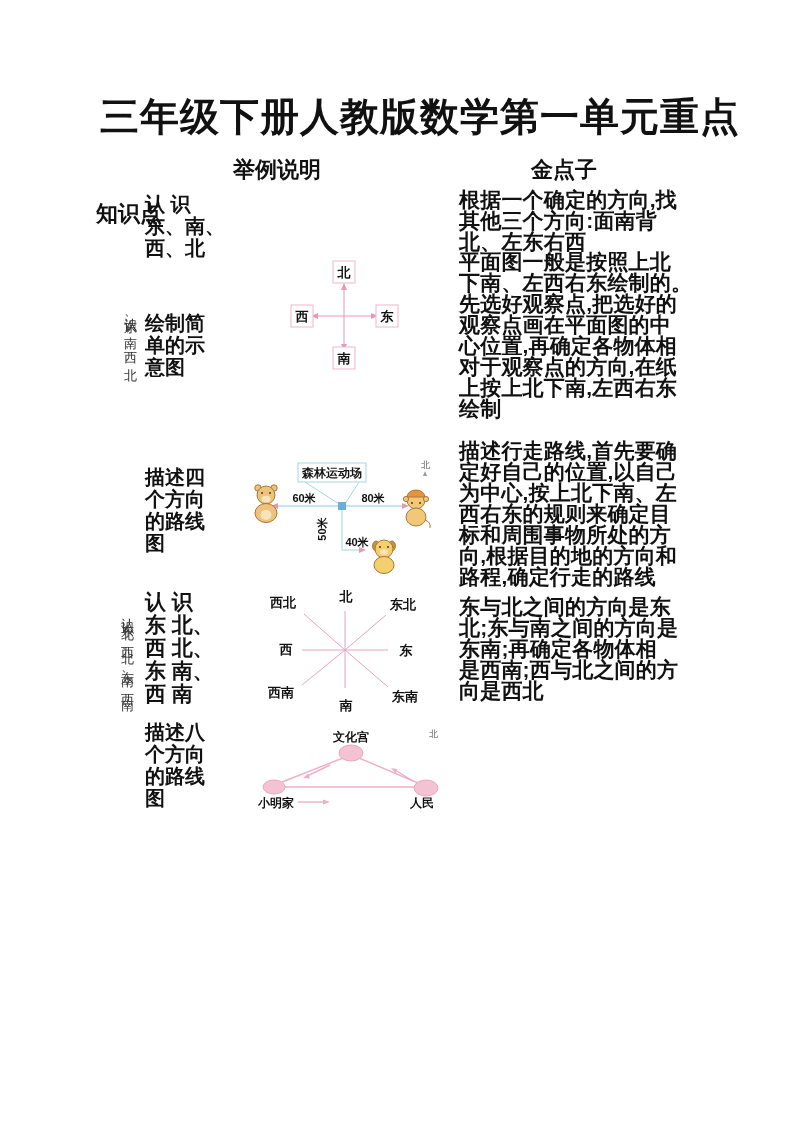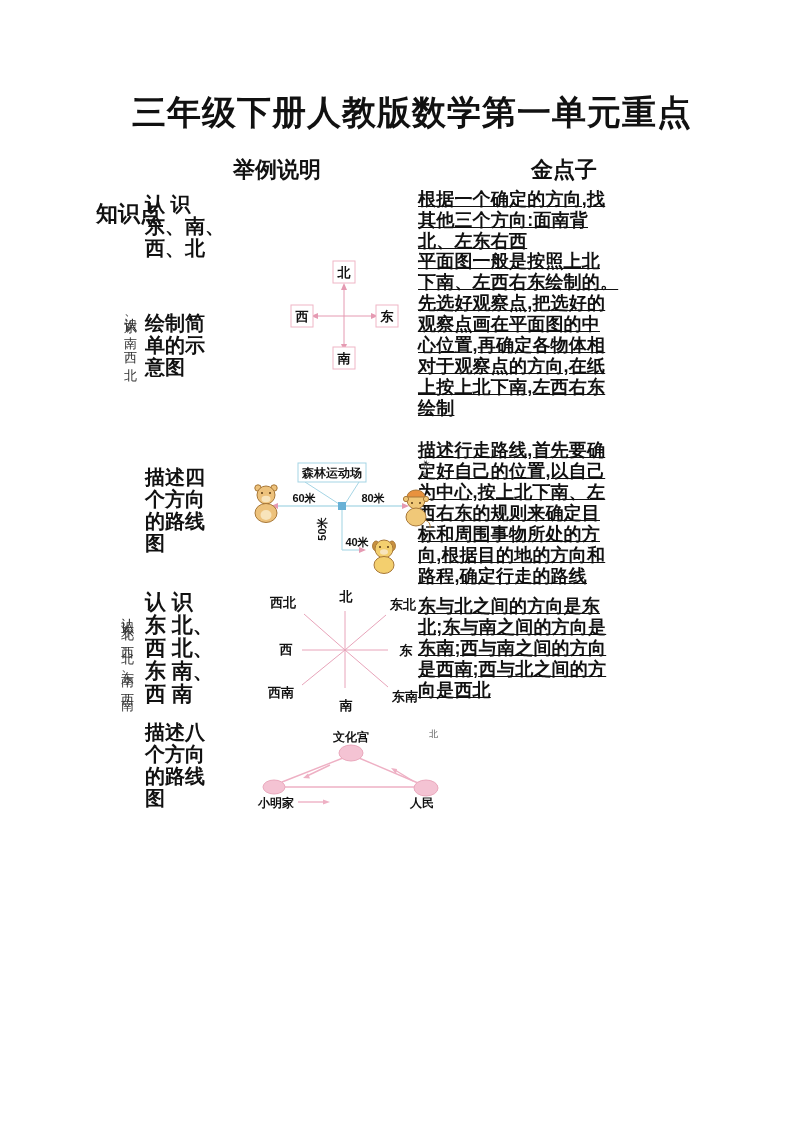--- a/index.html
+++ b/index.html
@@ -3,39 +3,38 @@
 <meta charset="utf-8">
 <style>
   html,body { margin:0; padding:0; background:#ffffff; }
   .page {
     position:relative; width:793px; height:1122px; background:#ffffff;
     font-family:"Liberation Sans","DejaVu Sans",sans-serif; color:#111;
     overflow:hidden;
   }
   .title {
     position:absolute; left:100px; top:90px; width:530px;
-    text-align:center; font-size:34px; font-weight:bold; letter-spacing:1px;
+    text-align:center; font-size:39px; font-weight:bold; letter-spacing:1px;
     white-space:nowrap;
-    margin-left:32px;
   }
   .col-head { position:absolute; top:155px; font-size:22px; font-weight:bold; }
   .col-head.h1 { left:96px;margin-top:44px; }
   .col-head.h2 { left:233px; }
   .col-head.h3 { left:437px; width:160px; text-align:right; }
 
   .kp {
     position:absolute; left:145px; width:100px; 
     font-weight:bold; font-size:20px; line-height:22px; white-space:pre-line;
   }
   .kp.kp4 { font-size:21px; line-height:23px; }
 
   .tip {
-    position:absolute; left:418px; width:262px;
-    font-weight:bold; font-size:18px; line-height:21px;
-    letter-spacing:0.2px; white-space:pre-line;text-decoration:underline;
+    position:absolute; left:459px; width:262px;
+    font-weight:bold; font-size:21px; line-height:21px;
+    letter-spacing:0.2px; white-space:pre-line;
   }
   .tip.t1 { top:189px; }
   .tip.t2 { top:251px; }
   .tip.t3 { top:440px; }
   .tip.t4 { top:596px; }
   .tip.t5 { top:716px; }
 
   .side-label {
     position:absolute; writing-mode:vertical-rl; color:#333;
     font-size:13px; font-weight:normal;
@@ -98,21 +97,21 @@
   <div class="tip t2">平面图一般是按照上北
 下南、左西右东绘制的。
 先选好观察点,把选好的
 观察点画在平面图的中
 心位置,再确定各物体相
 对于观察点的方向,在纸
 上按上北下南,左西右东
 绘制</div>
   <div class="tip t4">东与北之间的方向是东
 北;东与南之间的方向是
-东南;西与南之间的方向
+东南;再确定各物体相
 是西南;西与北之间的方
 向是西北</div>
 
   <svg class="diagram" style="left:283px; top:257px" width="124" height="118" viewBox="0 0 124 118">
     <line x1="61" y1="30" x2="61" y2="90" stroke="#e59ab2" stroke-width="1"></line>
     <line x1="32" y1="59" x2="91" y2="59" stroke="#e59ab2" stroke-width="1"></line>
     <polygon points="61,26 58,33 64,33" fill="#e59ab2"></polygon>
     <polygon points="61,94 58,87 64,87" fill="#e59ab2"></polygon>
     <polygon points="28,59 35,56 35,62" fill="#e59ab2"></polygon>
     <polygon points="95,59 88,56 88,62" fill="#e59ab2"></polygon>

